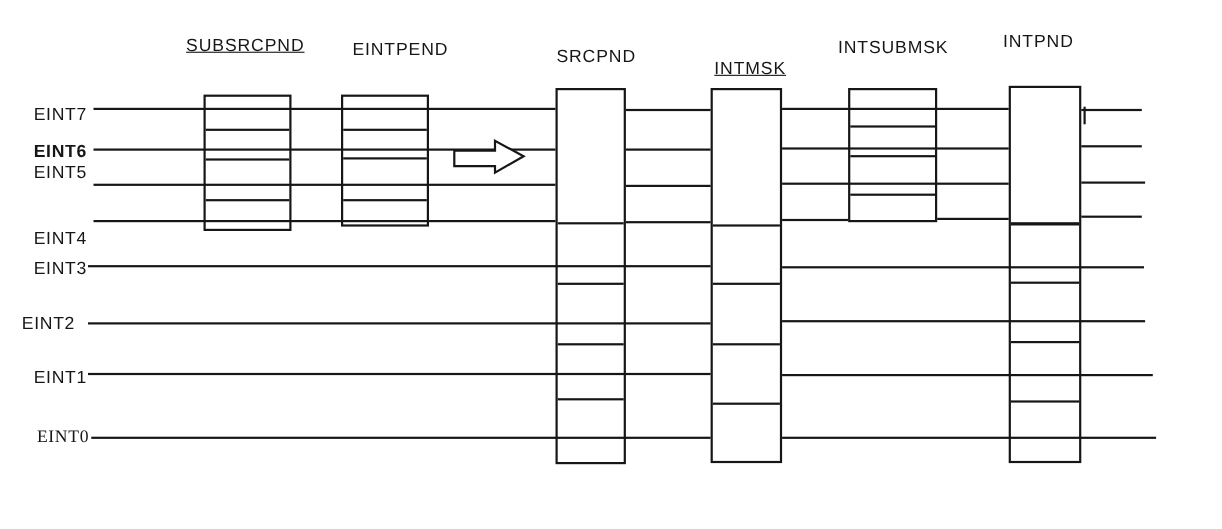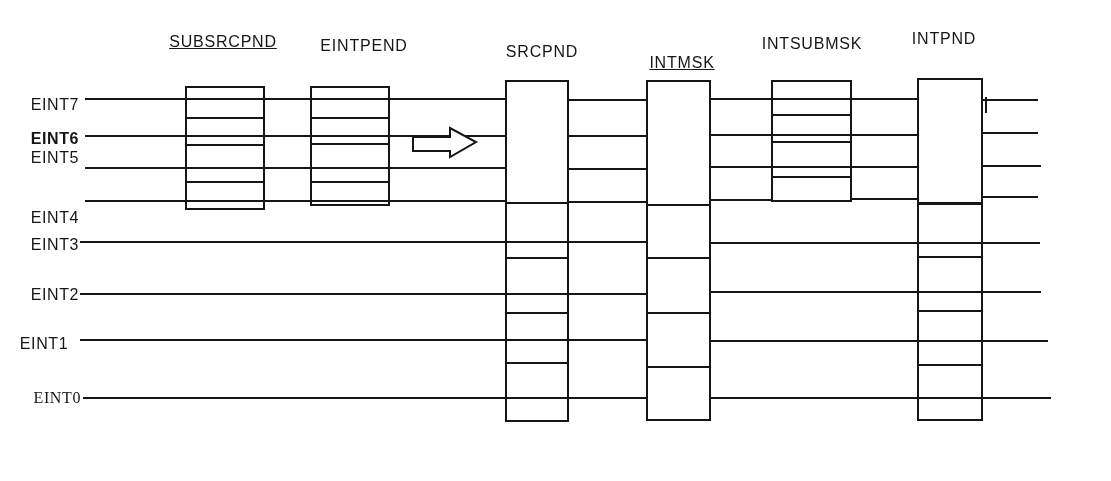--- a/index.html
+++ b/index.html
@@ -124,22 +124,22 @@
       <div class="divider" style="left: 919px; top: 256px; width: 62px; background: rgb(22, 22, 22);"></div>
       <div class="divider" style="left: 919px; top: 310px; width: 62px; background: rgb(22, 22, 22);"></div>
       <div class="divider" style="left: 919px; top: 364px; width: 62px; background: rgb(22, 22, 22);"></div>
     </div>
   <div id="labels">
       <div class="eint-label" style="left: 9px; top: 95px;">EINT7</div>
       <div class="eint-label" style="left: 9px; top: 129px; font-weight: bold;">EINT6</div>
       <div class="eint-label" style="left: 9px; top: 148px;">EINT5</div>
       <div class="eint-label" style="left: 9px; top: 192px; margin-top: 16px;">EINT4</div>
       <div class="eint-label" style="left: 9px; top: 235px;">EINT3</div>
-      <div class="eint-label" style="left: 9px; top: 285px;">EINT2</div>
-      <div class="eint-label" style="left: 9px; top: 334px; text-align: center;">EINT1</div>
+      <div class="eint-label" style="left: 9px; top: 285px; text-align: center;">EINT2</div>
+      <div class="eint-label" style="left: 9px; top: 334px;">EINT1</div>
       <div class="eint-label" style="left: 11px; top: 388px; font-family: Liberation Serif, serif;">EINT0</div>
       <div class="reg-label" style="left: 133px; top: 32px; text-decoration: underline;">SUBSRCPND</div>
       <div class="reg-label" style="left: 274px; top: 36px;">EINTPEND</div>
       <div class="reg-label" style="left: 452px; top: 42px;">SRCPND</div>
       <div class="reg-label" style="left: 592px; top: 53px; text-decoration: underline;">INTMSK</div>
       <div class="reg-label" style="left: 722px; top: 34px;">INTSUBMSK</div>
       <div class="reg-label" style="left: 854px; top: 29px;">INTPND</div>
       <div class="mark-v" style="left: 985px; top: 97px; height: 16px; background: rgb(22, 22, 22);"></div>
     </div>
 </div>

